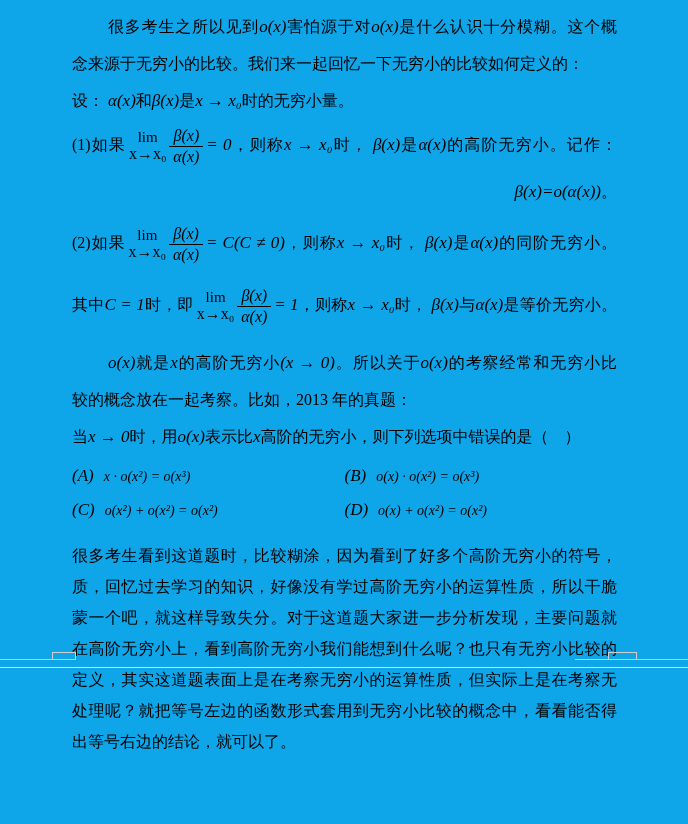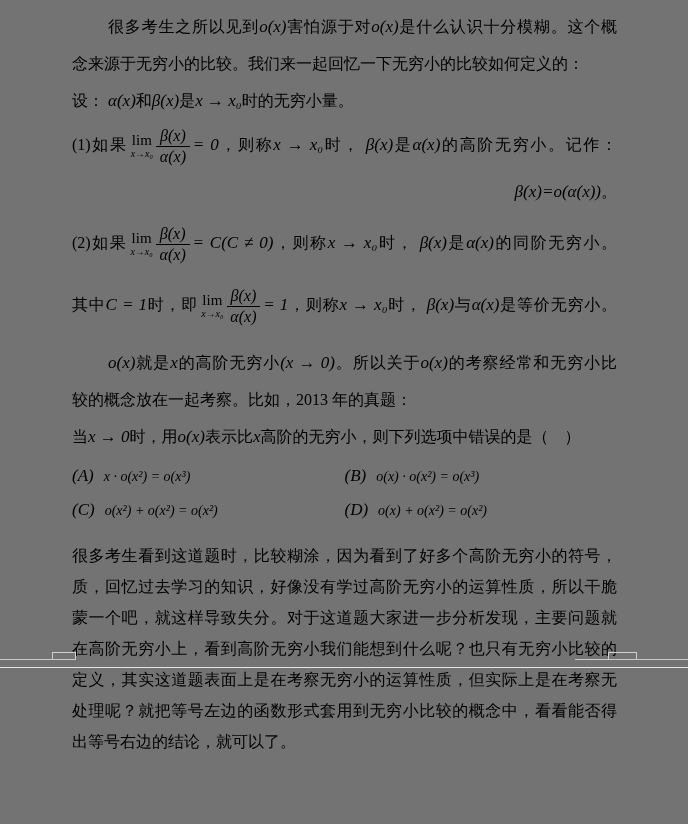--- a/index.html
+++ b/index.html
@@ -1,33 +1,33 @@
 <!DOCTYPE html>
 <html><head>
 <meta charset="utf-8">
 <style>
   html,body{margin:0;padding:0;background:#ffffff;}
   .page{
     position:relative;width:688px;height:824px;box-sizing:border-box;
-    padding:8px 71px 0 72px;background:#737373;color:#000000;
+    padding:8px 71px 0 72px;background:#0ea5e9;color:#000000;
     font-family:"Liberation Serif","DejaVu Serif",serif;font-size:16px;
     overflow:hidden;
   }
   .tline{line-height:37px;text-align:justify;}
   .jl{text-align-last:justify;}
   .ind{padding-left:36px;}
   .m{font-family:"Liberation Serif","DejaVu Serif",serif;font-style:italic;font-size:17px;letter-spacing:0;}
   .fline{line-height:48px;text-align:justify;text-align-last:justify;}
   .fline.m1{margin-top:2px;}
   .fline.m2{margin-top:16px;}
   .fline.m3{margin-top:14px;}
   .nline{line-height:22px;margin-top:12px;text-align:right;}
   .limfrac{display:inline-flex;align-items:center;vertical-align:middle;margin:0 3px;}
   .lim{display:inline-flex;flex-direction:column;align-items:center;font-style:normal;line-height:1;margin-right:3px;font-size:15px;}
-  .limsub{font-size:10px;font-style:italic;margin-top:1px;}
+  .limsub{font-size:16px;margin-top:1px;}
   .frac{display:inline-flex;flex-direction:column;align-items:center;line-height:1.12;font-size:16px;font-style:italic;}
   .num{border-bottom:1px solid #000;padding:0 4px 1px;}
   .den{padding-top:1px;}
   .p2{margin-top:15px;}
   .opts{margin-top:4px;}
   .opt-row{display:flex;line-height:33px;}
   .opt{width:288px;display:flex;align-items:baseline;}
   .opt-label{font-style:italic;font-size:17px;margin-right:10px;}
   .opt-formula{font-style:italic;font-size:14px;}
   .disc{margin-top:13px;}

